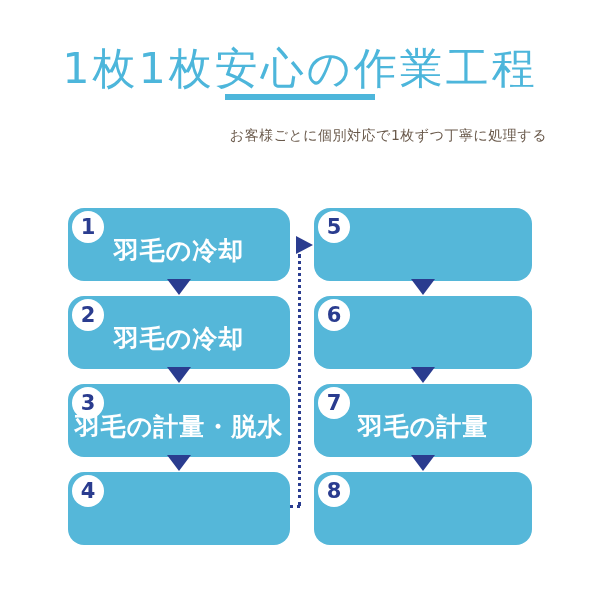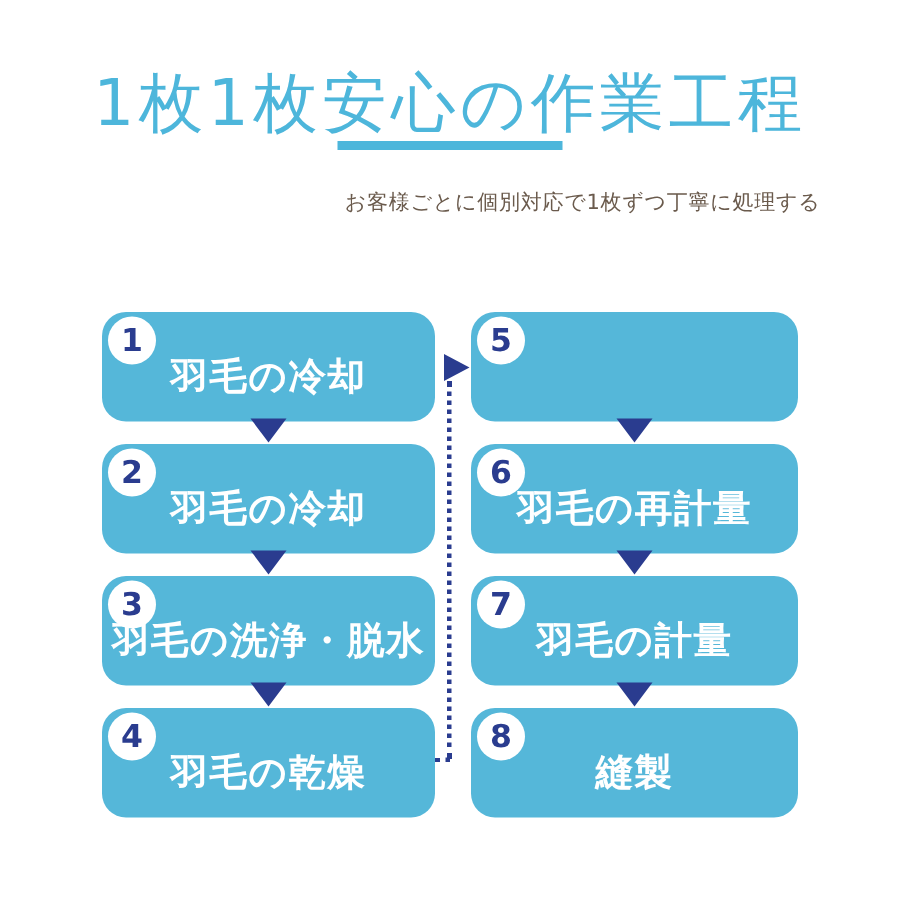--- a/index.html
+++ b/index.html
@@ -107,51 +107,48 @@
   <div class="step c1 r2">
     <span class="num-circle">
         <span>2</span>
       </span>
     <span class="step-label">羽毛の冷却</span>
   </div>
   <div class="step c1 r3">
     <span class="num-circle">
         <span>3</span>
       </span>
-    <span class="step-label">羽毛の洗浄・脱水</span>
+    <span class="step-label">羽毛の計量・脱水</span>
   </div>
   <div class="step c1 r4">
     <span class="num-circle">
         <span>4</span>
       </span>
-    <span class="step-label">羽毛の乾燥</span>
   </div>
 
   <div class="step c2 r1">
     <span class="num-circle">
         <span>5</span>
       </span>
   </div>
   <div class="step c2 r2">
     <span class="num-circle">
         <span>6</span>
       </span>
-    <span class="step-label">羽毛の再計量</span>
   </div>
   <div class="step c2 r3">
     <span class="num-circle">
         <span>7</span>
       </span>
     <span class="step-label">羽毛の計量</span>
   </div>
   <div class="step c2 r4">
     <span class="num-circle">
         <span>8</span>
       </span>
-    <span class="step-label">縫製</span>
   </div>
 
   <div class="down-arrow da-l da-g1"></div>
   <div class="down-arrow da-l da-g2"></div>
   <div class="down-arrow da-l da-g3"></div>
 
   <div class="down-arrow da-r da-g1"></div>
   <div class="down-arrow da-r da-g2"></div>
   <div class="down-arrow da-r da-g3"></div>
 

